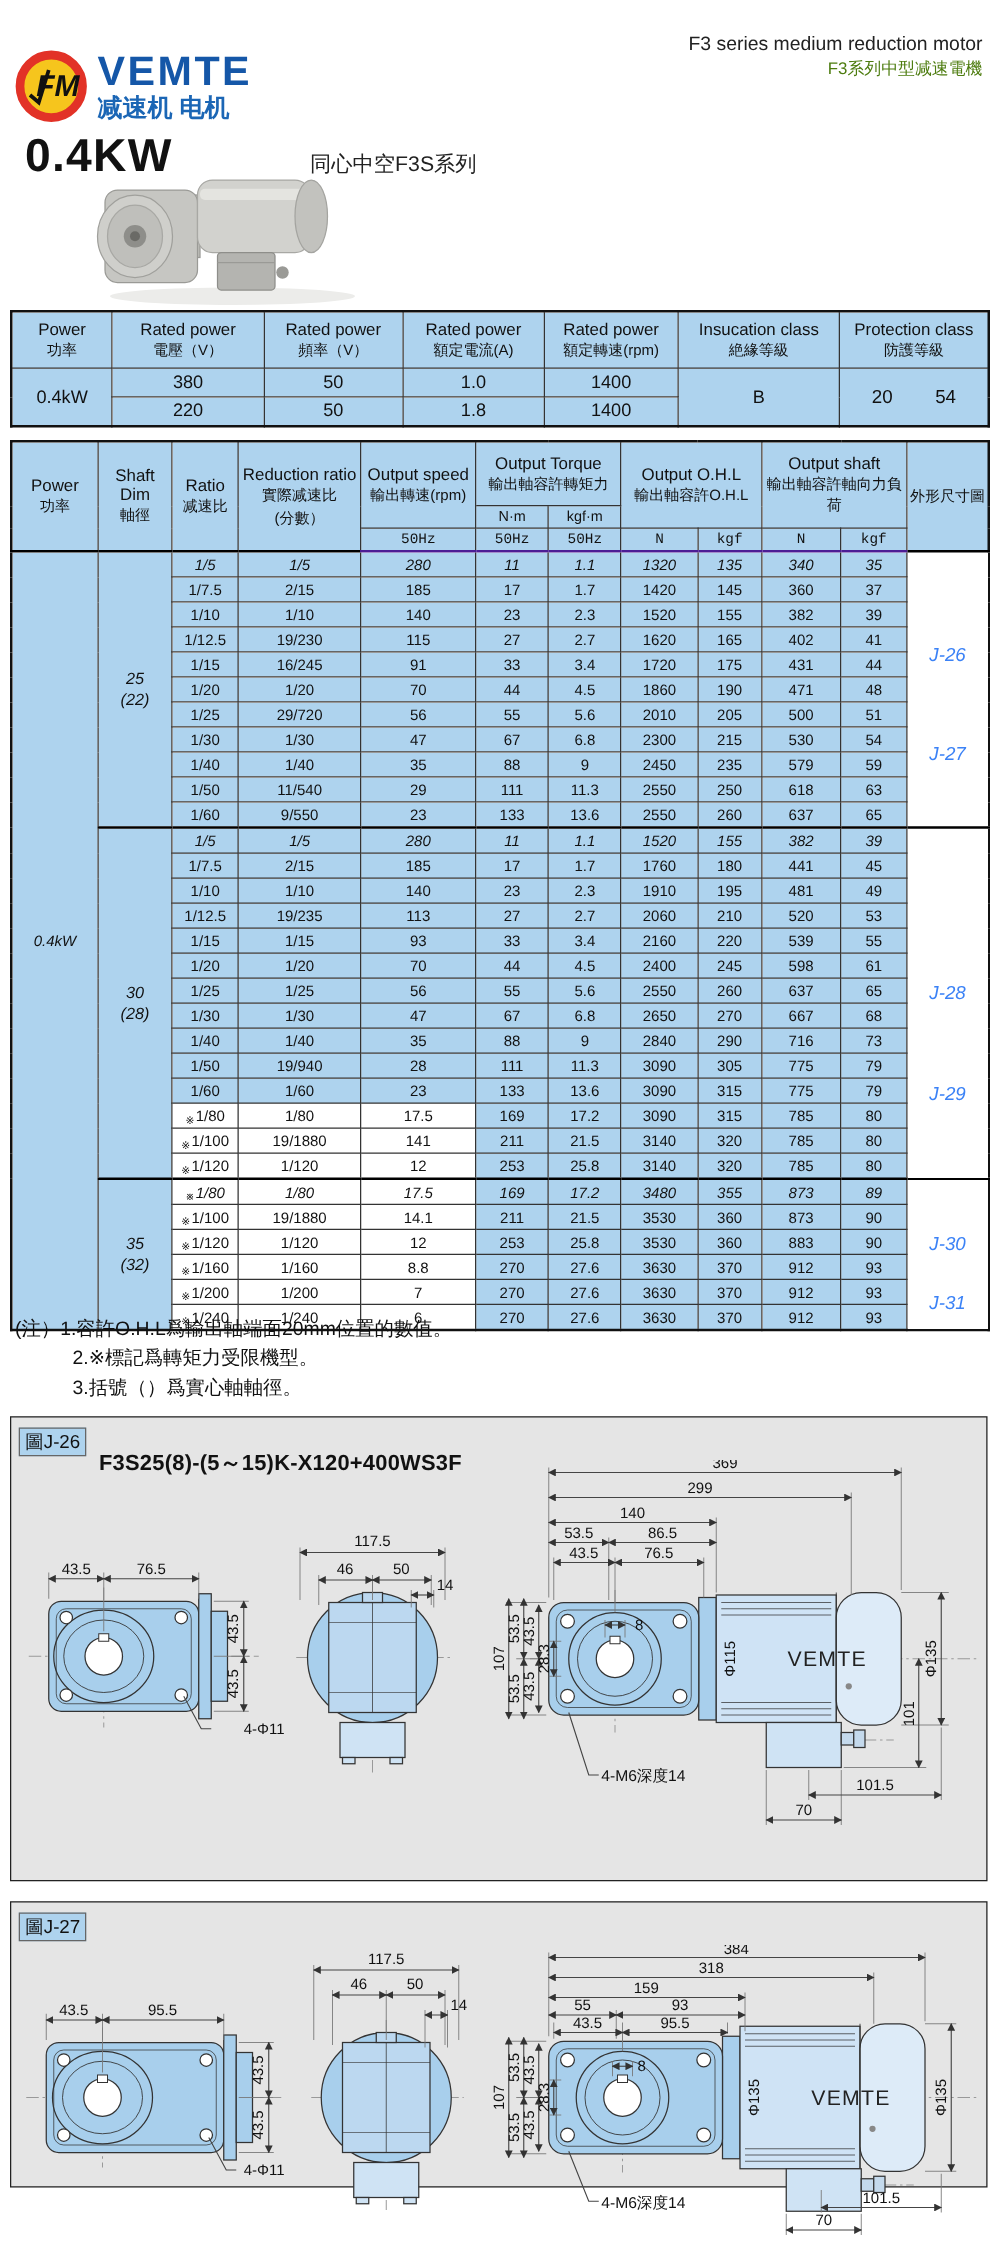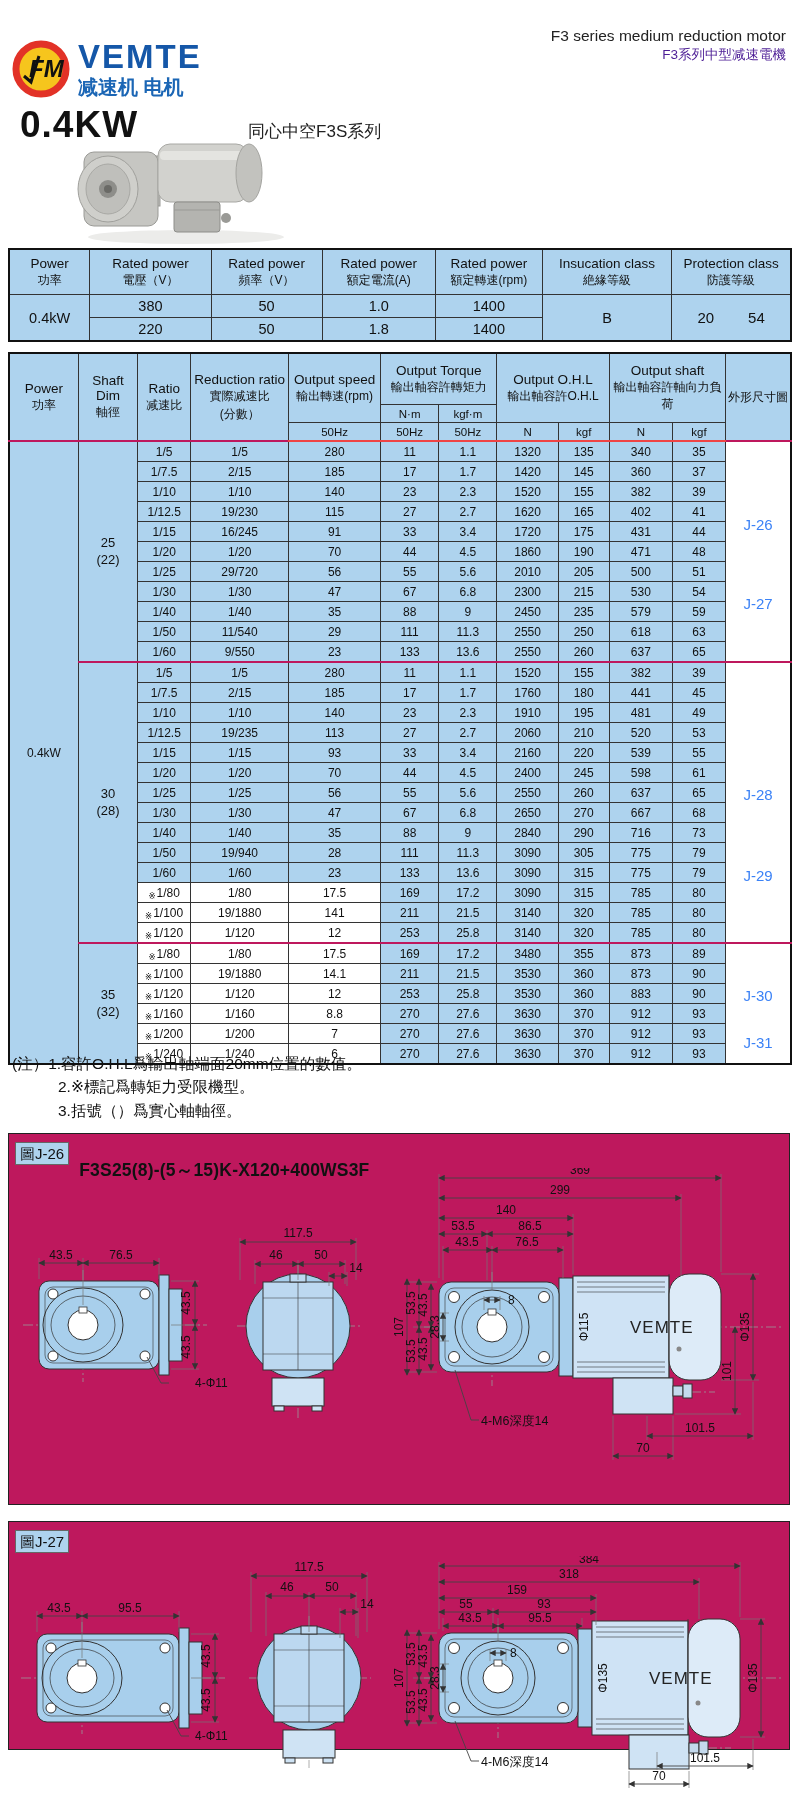--- a/index.html
+++ b/index.html
@@ -5,54 +5,54 @@
   html,body{margin:0;padding:0;}
   body{position:relative;width:800px;height:1800px;background:#fff;overflow:hidden;
        font-family:"Liberation Sans","DejaVu Sans",sans-serif;color:#111;}
   
   .logo-wrap{position:absolute;left:12px;top:8px;display:flex;align-items:center;gap:8px;margin-top:32px;}
   .brand-block{display:flex;flex-direction:column;line-height:1.05;}
   .brand-name{font-size:33px;font-weight:bold;color:#1557a8;letter-spacing:2px;}
   .brand-sub{font-size:20px;font-weight:bold;color:#1b66b5;margin-top:2px;}
   .head-right{position:absolute;right:14px;top:26px;text-align:right;line-height:1.3;}
   .series-en{font-size:15.5px;color:#222;}
-  .series-zh{font-size:13.5px;color:#4c1d95;}
+  .series-zh{font-size:13.5px;color:#4d7c0f;}
   .title-row{position:absolute;left:20px;top:80px;display:flex;align-items:baseline;gap:110px;}
   .power-title{font-size:37px;font-weight:bold;letter-spacing:1px;}
   .series-subtitle{font-size:17px;color:#222;margin-top:40px;}
   .photo{position:absolute;left:66px;top:114px;}
   
   table{border-collapse:collapse;table-layout:fixed;}
   .tbl{position:absolute;left:8px;width:784px;border:2px solid #111;}
   .tbl th,.tbl td{border:1px solid #333;text-align:center;vertical-align:middle;
       background:#aed3ee;padding:0;font-weight:normal;overflow:hidden;}
   .t1{top:248px;}
   .t1 th{height:44px;}
   .t1 td{height:22px;font-size:14.5px;}
   .h-en{font-size:13.5px;display:block;}
   .h-zh{font-size:12px;display:block;margin-top:1px;}
   .ins-val{font-size:19px;}
   .prot-val{display:flex;justify-content:center;gap:34px;font-size:15px;}
   .t2{top:352px;font-size:12px;}
   .t2 .r1 th{height:50px;}
   .t2 .r2 th,.t2 .r3 th{height:17px;font-size:11.5px;}
-  .t2 .r3 th{border-bottom:2px solid #ef4444;}
+  .t2 .r3 th{border-bottom:2px solid #4c1d95;font-family:Liberation Mono, monospace;}
   .t2 td{height:19px;font-size:12px;}
   td.white-cell{background:#fff;}
   td.fig-col{background:#fff;position:relative;}
   .fig-label{position:absolute;left:50%;transform:translateX(-50%);font-size:15px;color:#3b82f6;white-space:nowrap;}
   .power-cell{font-size:14px;background:#aed3ee;}
   .shaft-cell div{line-height:1.25;font-size:13px;}
-  tr.grp-top td{border-top:2px solid #be185d;}
+  tr.grp-top td{border-top:2px solid #000000;font-style:italic;}
   .star{font-size:8.5px;position:relative;top:2px;margin-right:1px;}
   
   .notes{position:absolute;left:12px;top:1052px;font-size:15.5px;line-height:1.5;color:#111;}
   .notes .n-ind{padding-left:46px;}
   
-  .figbox{position:absolute;left:8px;width:782px;border:1.5px solid #222;background:#be185d;box-sizing:border-box;}
+  .figbox{position:absolute;left:8px;width:782px;border:1.5px solid #222;background:#e5e5e5;box-sizing:border-box;}
   .fb1{top:1133px;height:372px;}
   .fb2{top:1521px;height:229px;}
   .fig-title{display:flex;align-items:center;gap:10px;padding:5px 6px 0 6px;height:29px;}
   .fig-tag{background:#aed3ee;border:1px solid #666;padding:0 4px;font-size:15px;line-height:21px;}
   .fig-model{font-weight:bold;font-size:17.5px;letter-spacing:.2px;margin-top:33px;}
   svg text{font-family:"Liberation Sans","DejaVu Sans",sans-serif;}
 </style>
 </head>
 <body>
 

